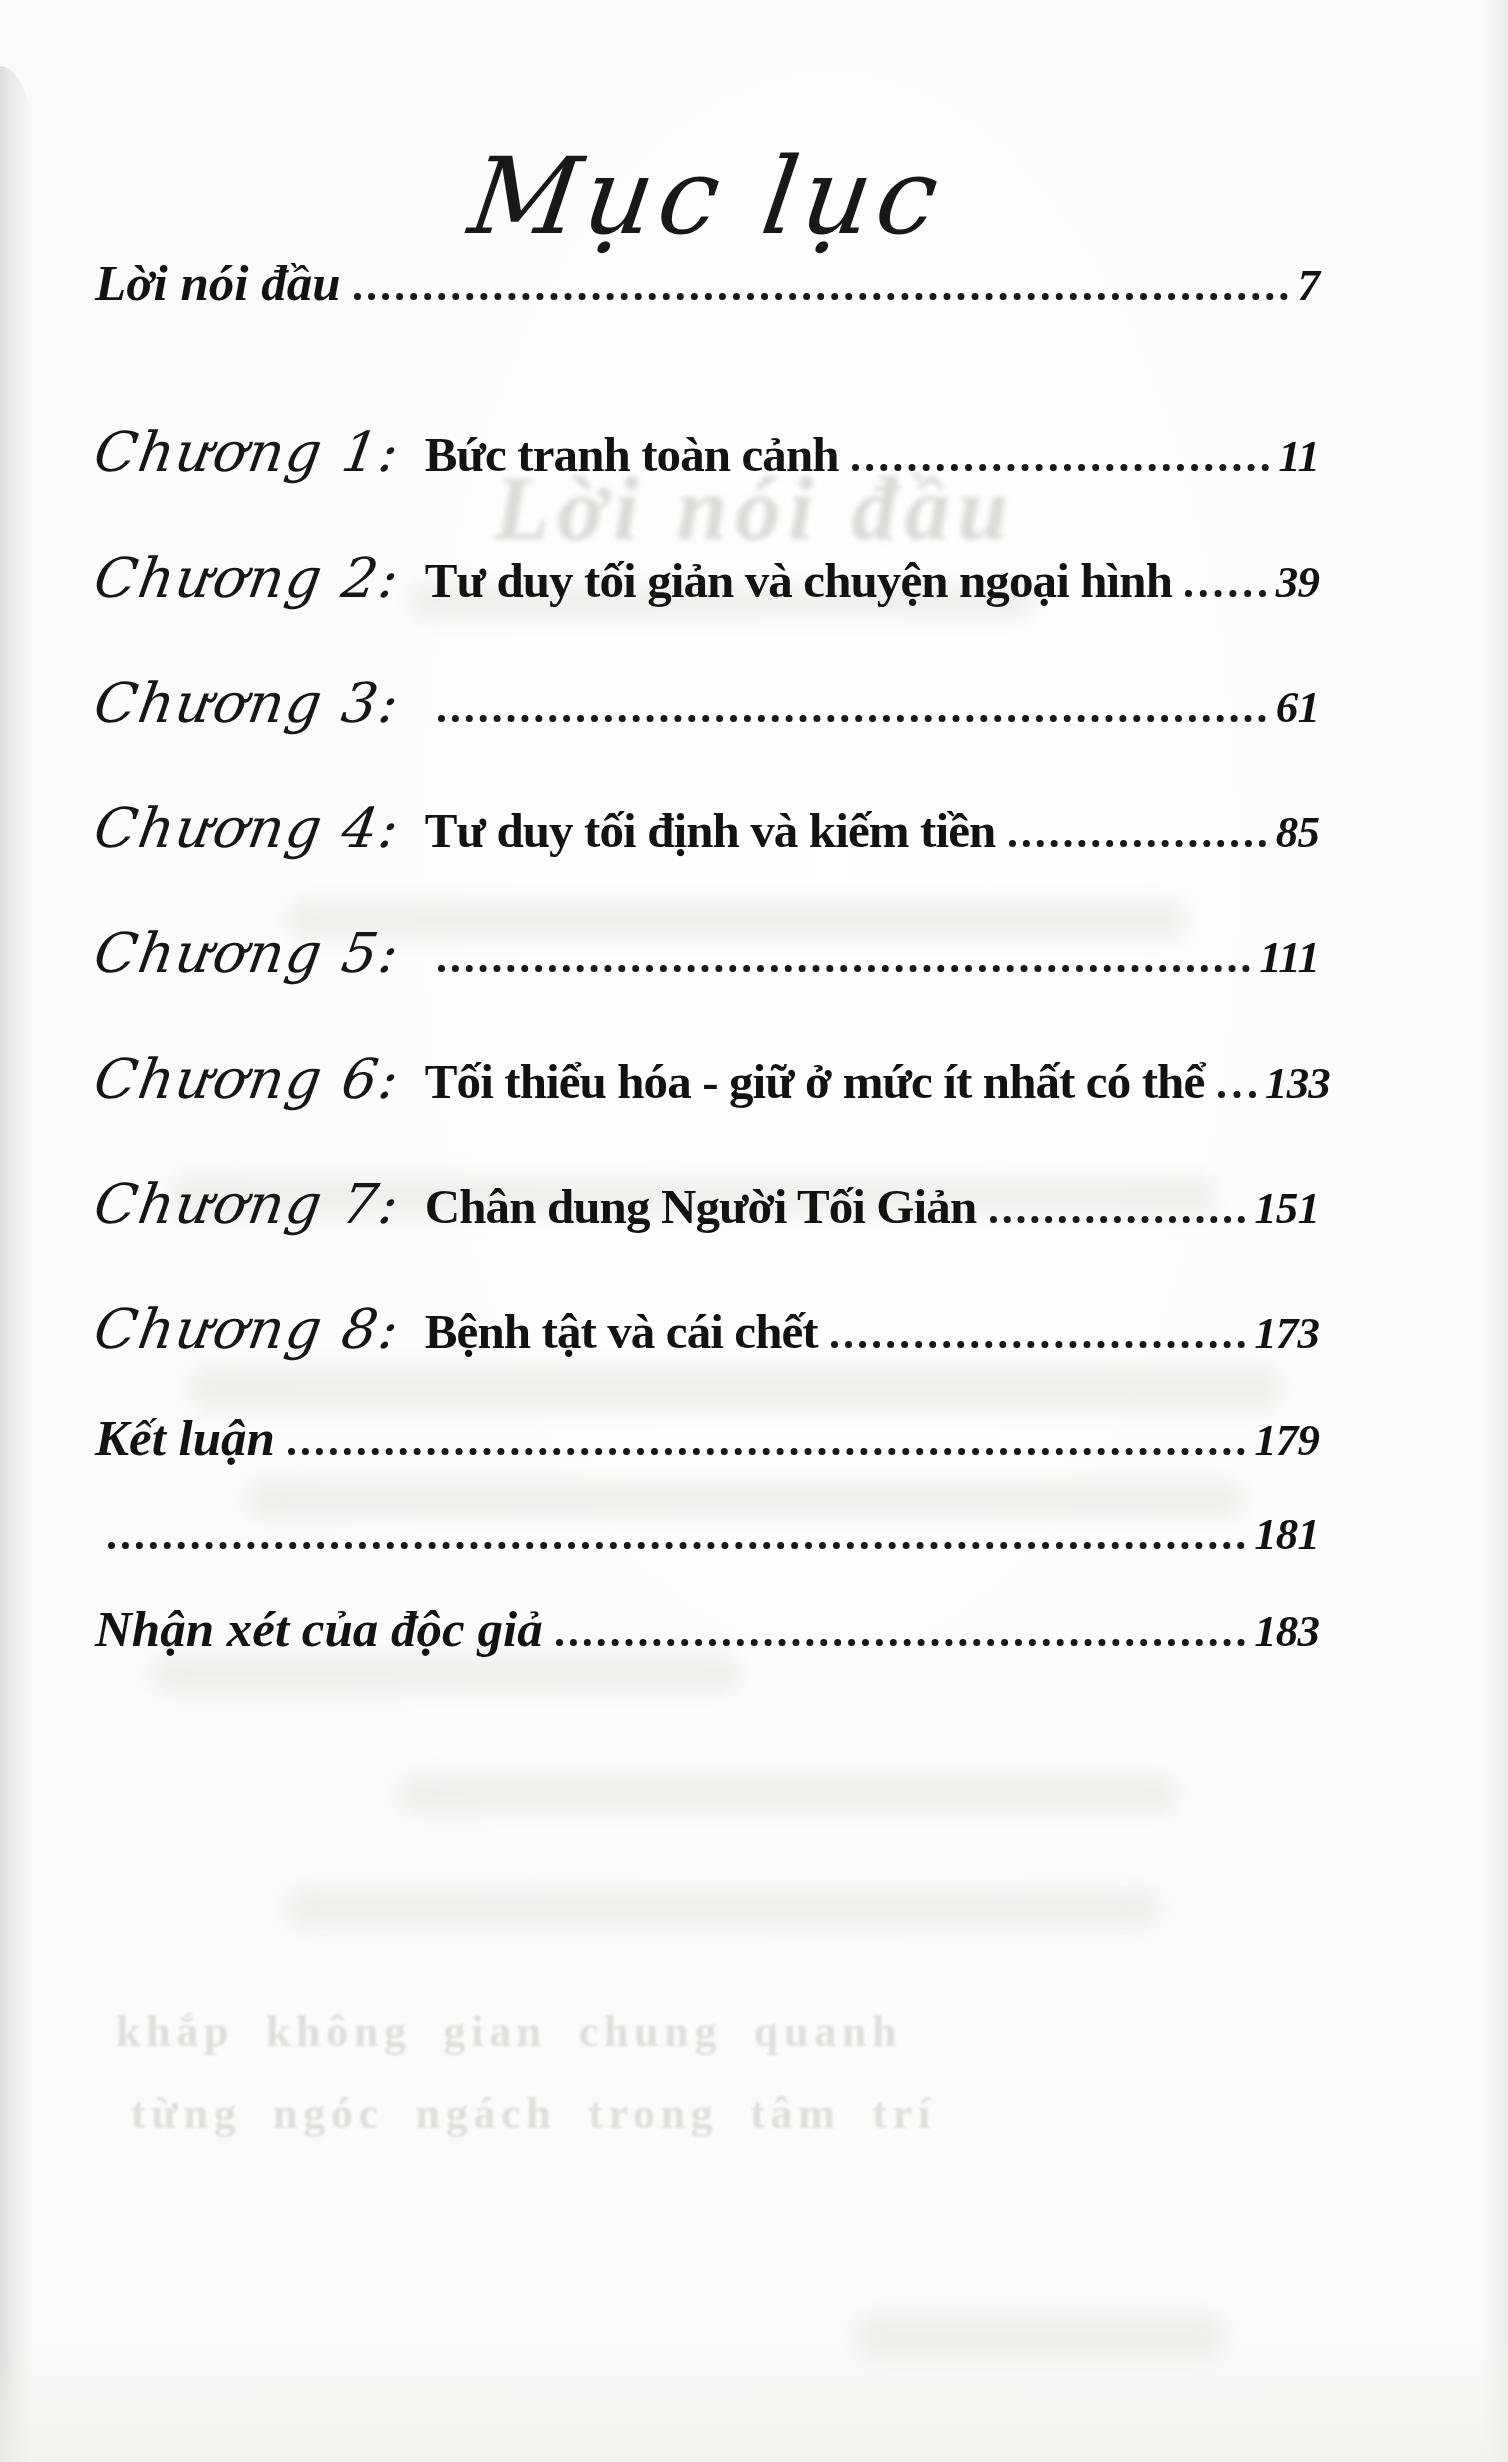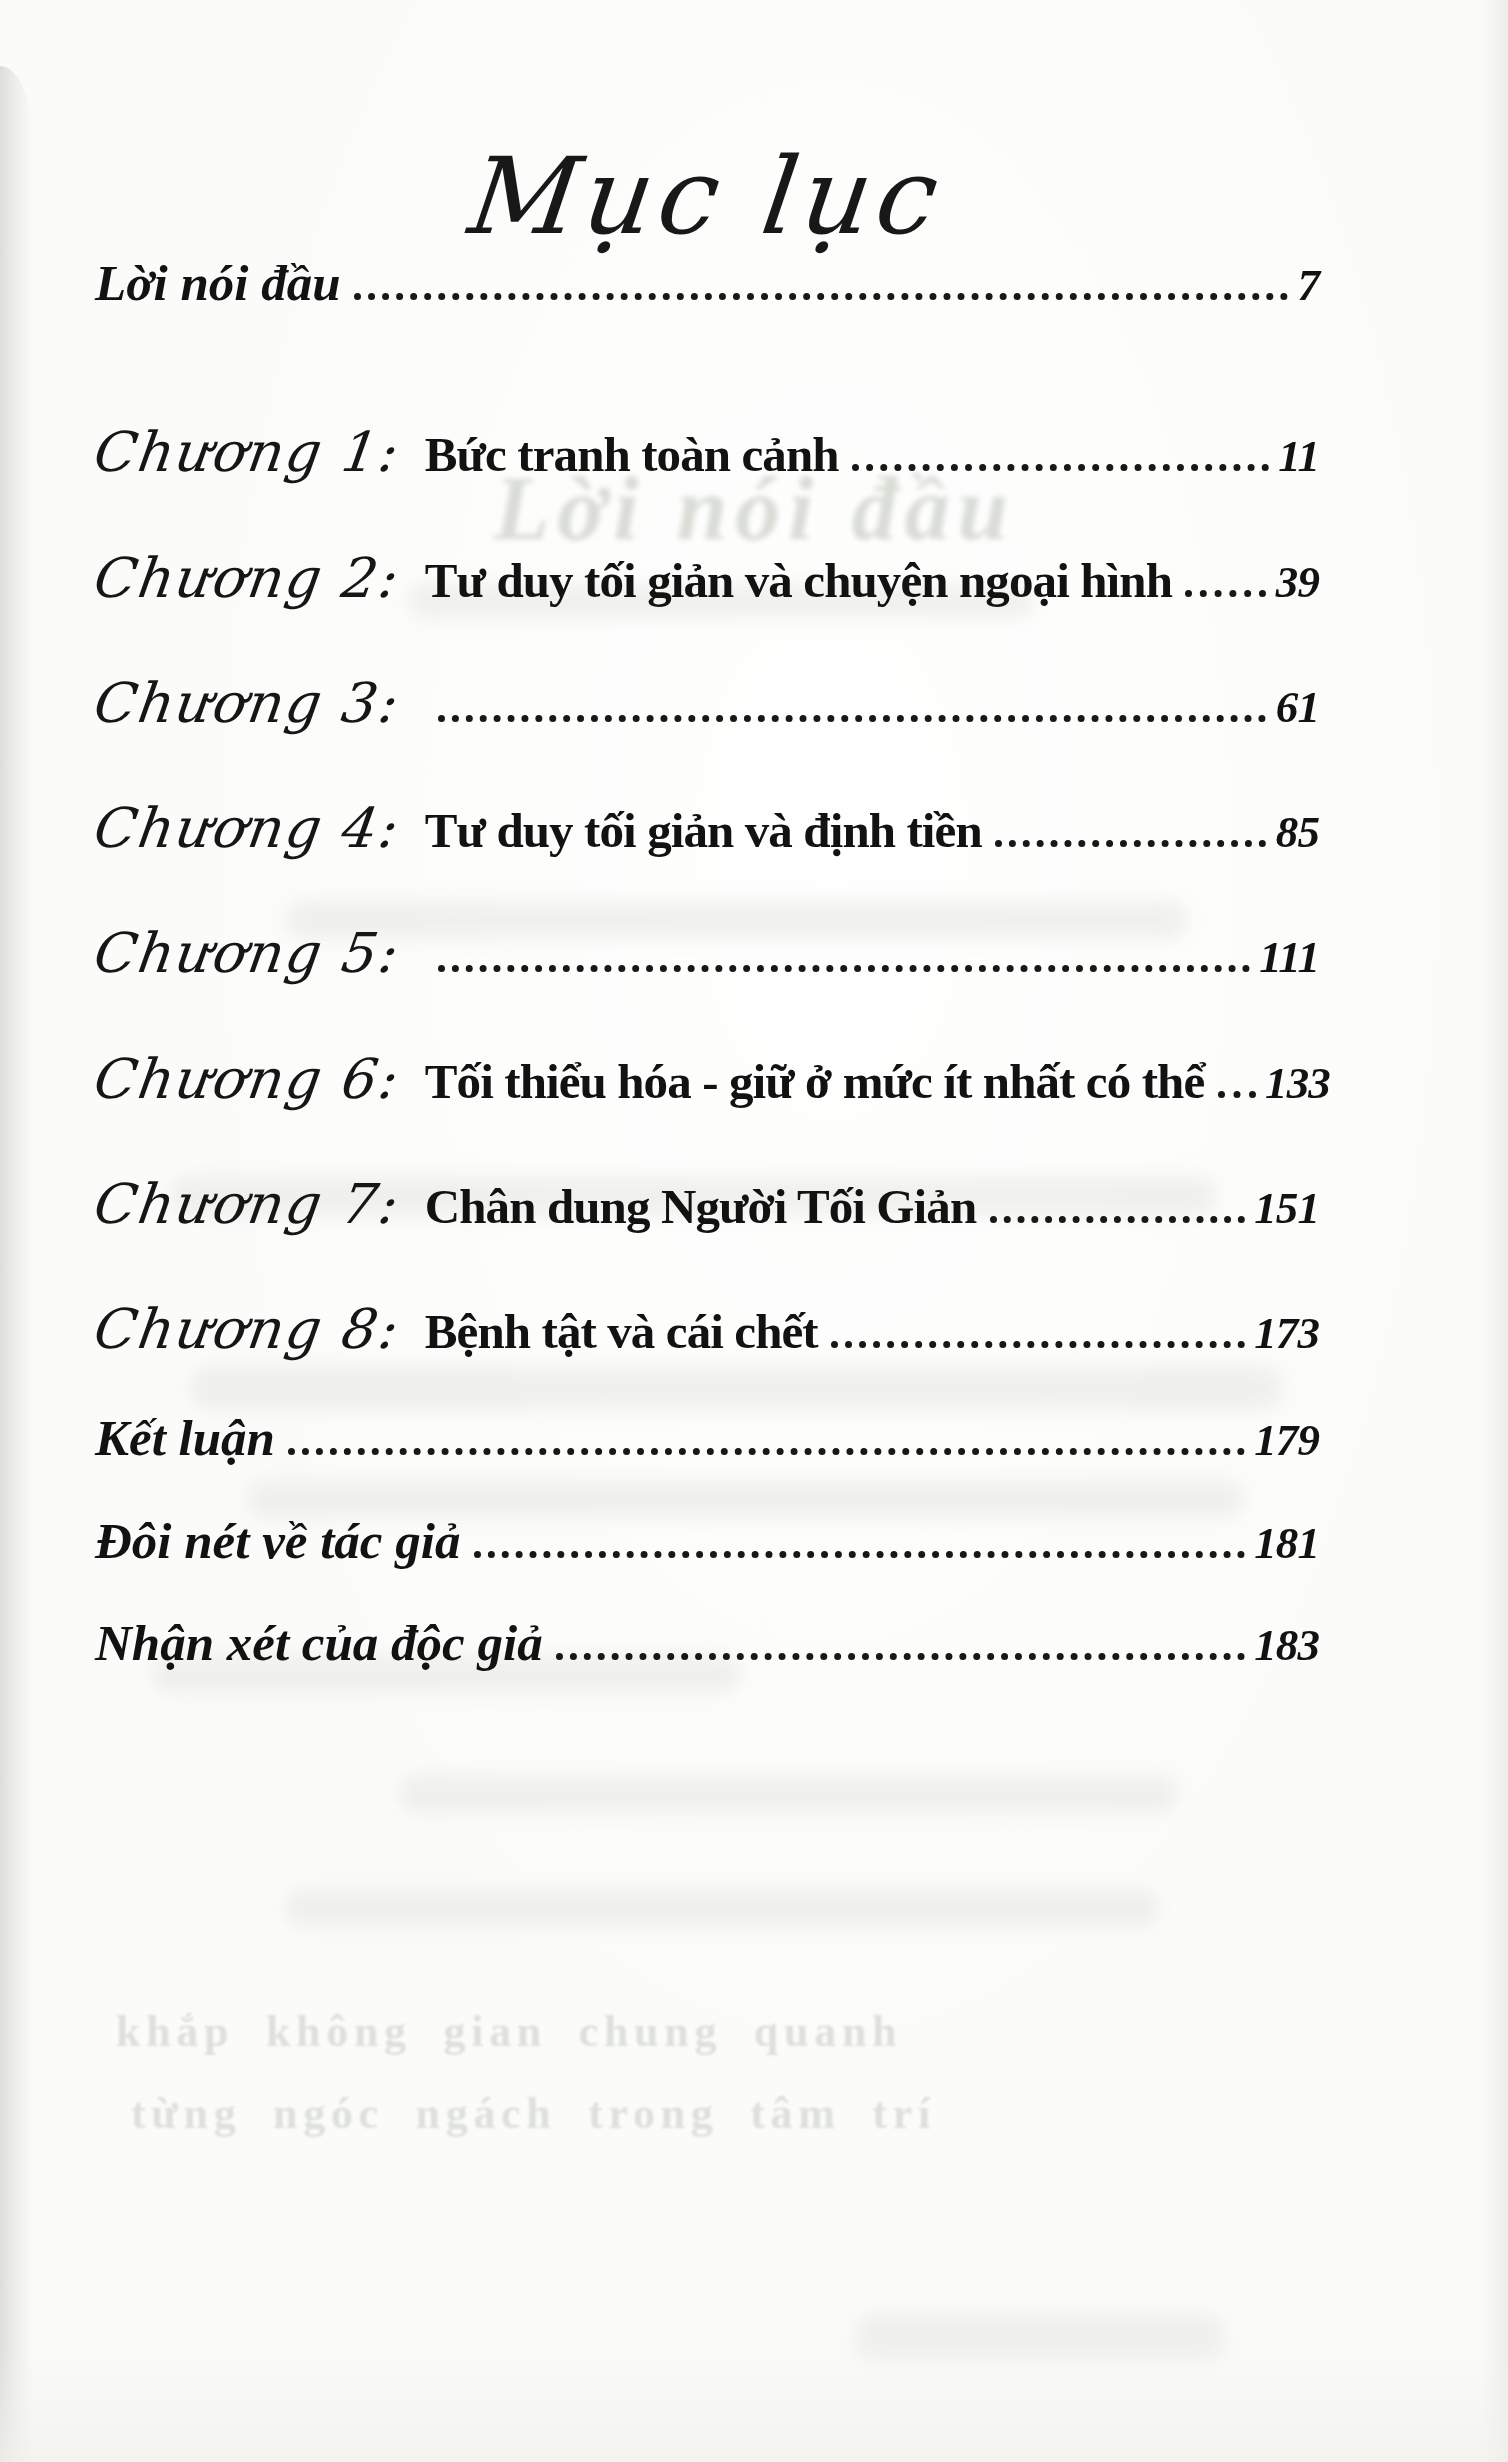--- a/index.html
+++ b/index.html
@@ -215,21 +215,21 @@
       </div>
 
       <div class="toc-row row-chapter mt-chap">
         <span class="chapter-label">Chương 3:</span>
         <span class="leader"></span>
         <span class="toc-page">61</span>
       </div>
 
       <div class="toc-row row-chapter mt-chap">
         <span class="chapter-label">Chương 4:</span>
-        <span class="toc-title">Tư duy tối giản và định tiền</span>
+        <span class="toc-title">Tư duy tối định và kiếm tiền</span>
         <span class="leader"></span>
         <span class="toc-page">85</span>
       </div>
 
       <div class="toc-row row-chapter mt-chap">
         <span class="chapter-label">Chương 5:</span>
         <span class="leader"></span>
         <span class="toc-page">111</span>
       </div>
 
@@ -256,21 +256,20 @@
 
       <div class="toc-row row-plain mt-outro">
 
         <span class="toc-title">Kết luận</span>
         <span class="leader"></span>
         <span class="toc-page">179</span>
       </div>
 
       <div class="toc-row row-plain mt-tail">
 
-        <span class="toc-title">Đôi nét về tác giả</span>
         <span class="leader"></span>
         <span class="toc-page">181</span>
       </div>
 
       <div class="toc-row row-plain mt-tail">
 
         <span class="toc-title">Nhận xét của độc giả</span>
         <span class="leader"></span>
         <span class="toc-page">183</span>
       </div>

